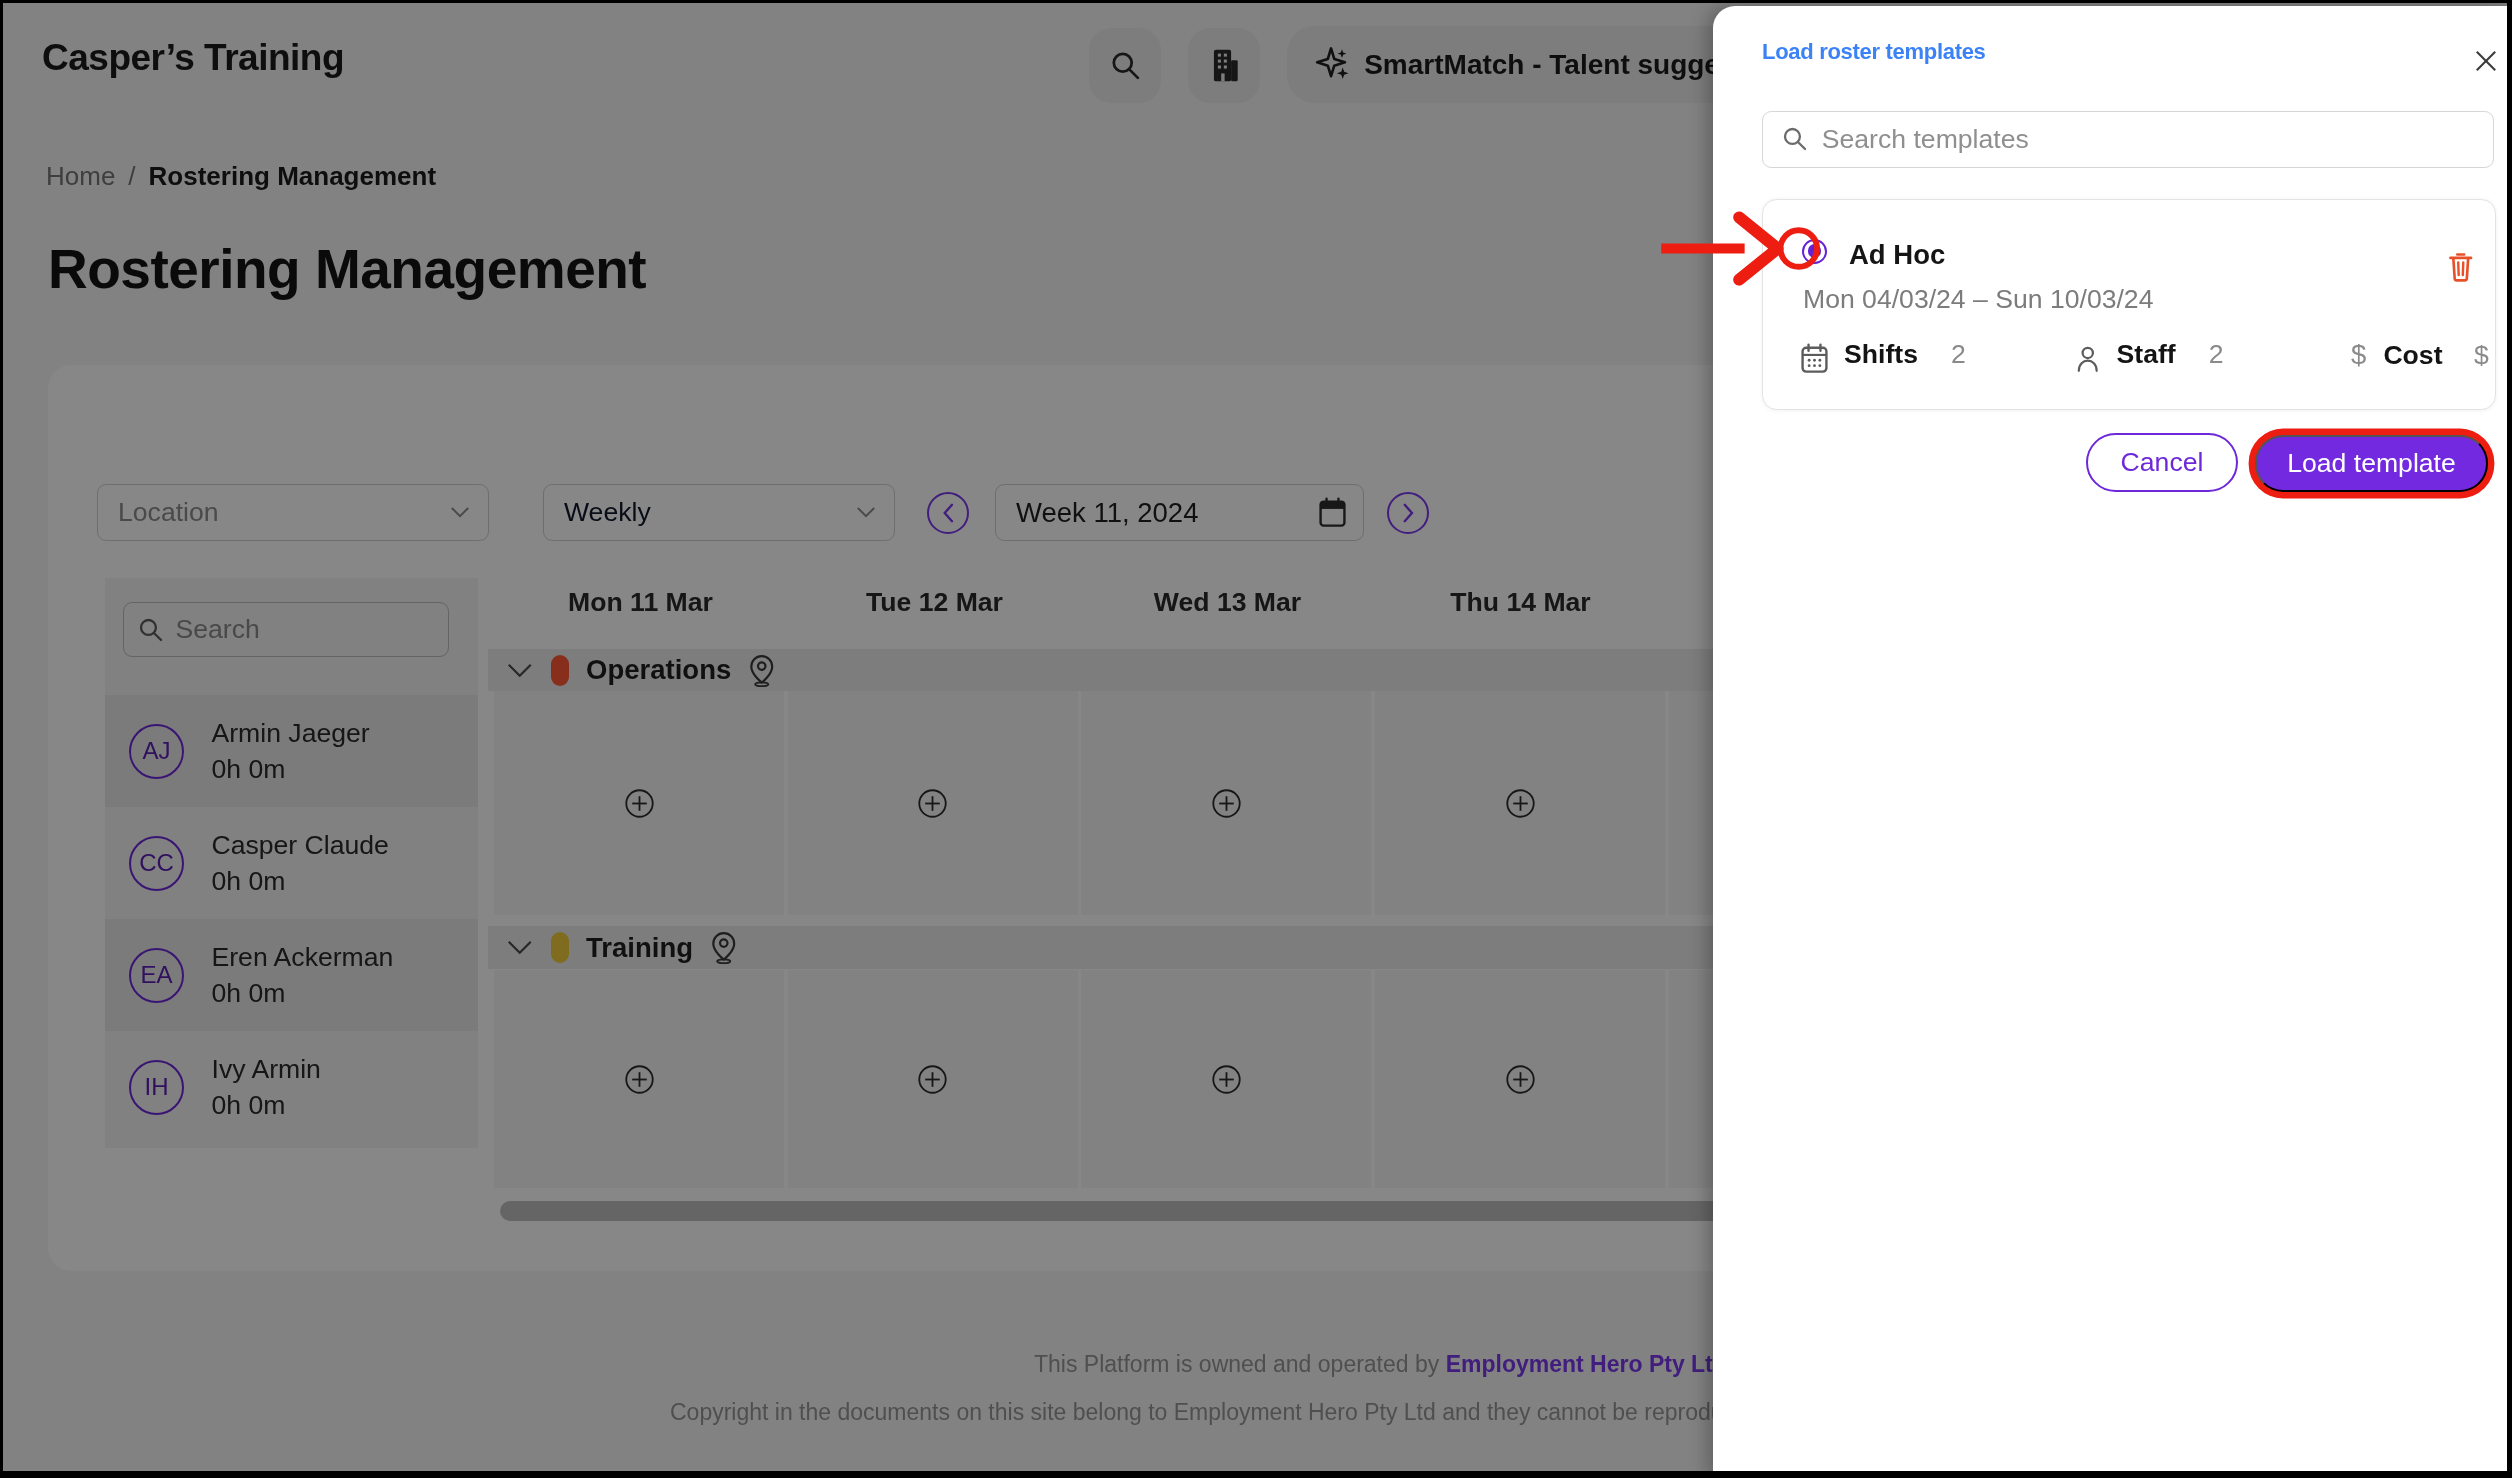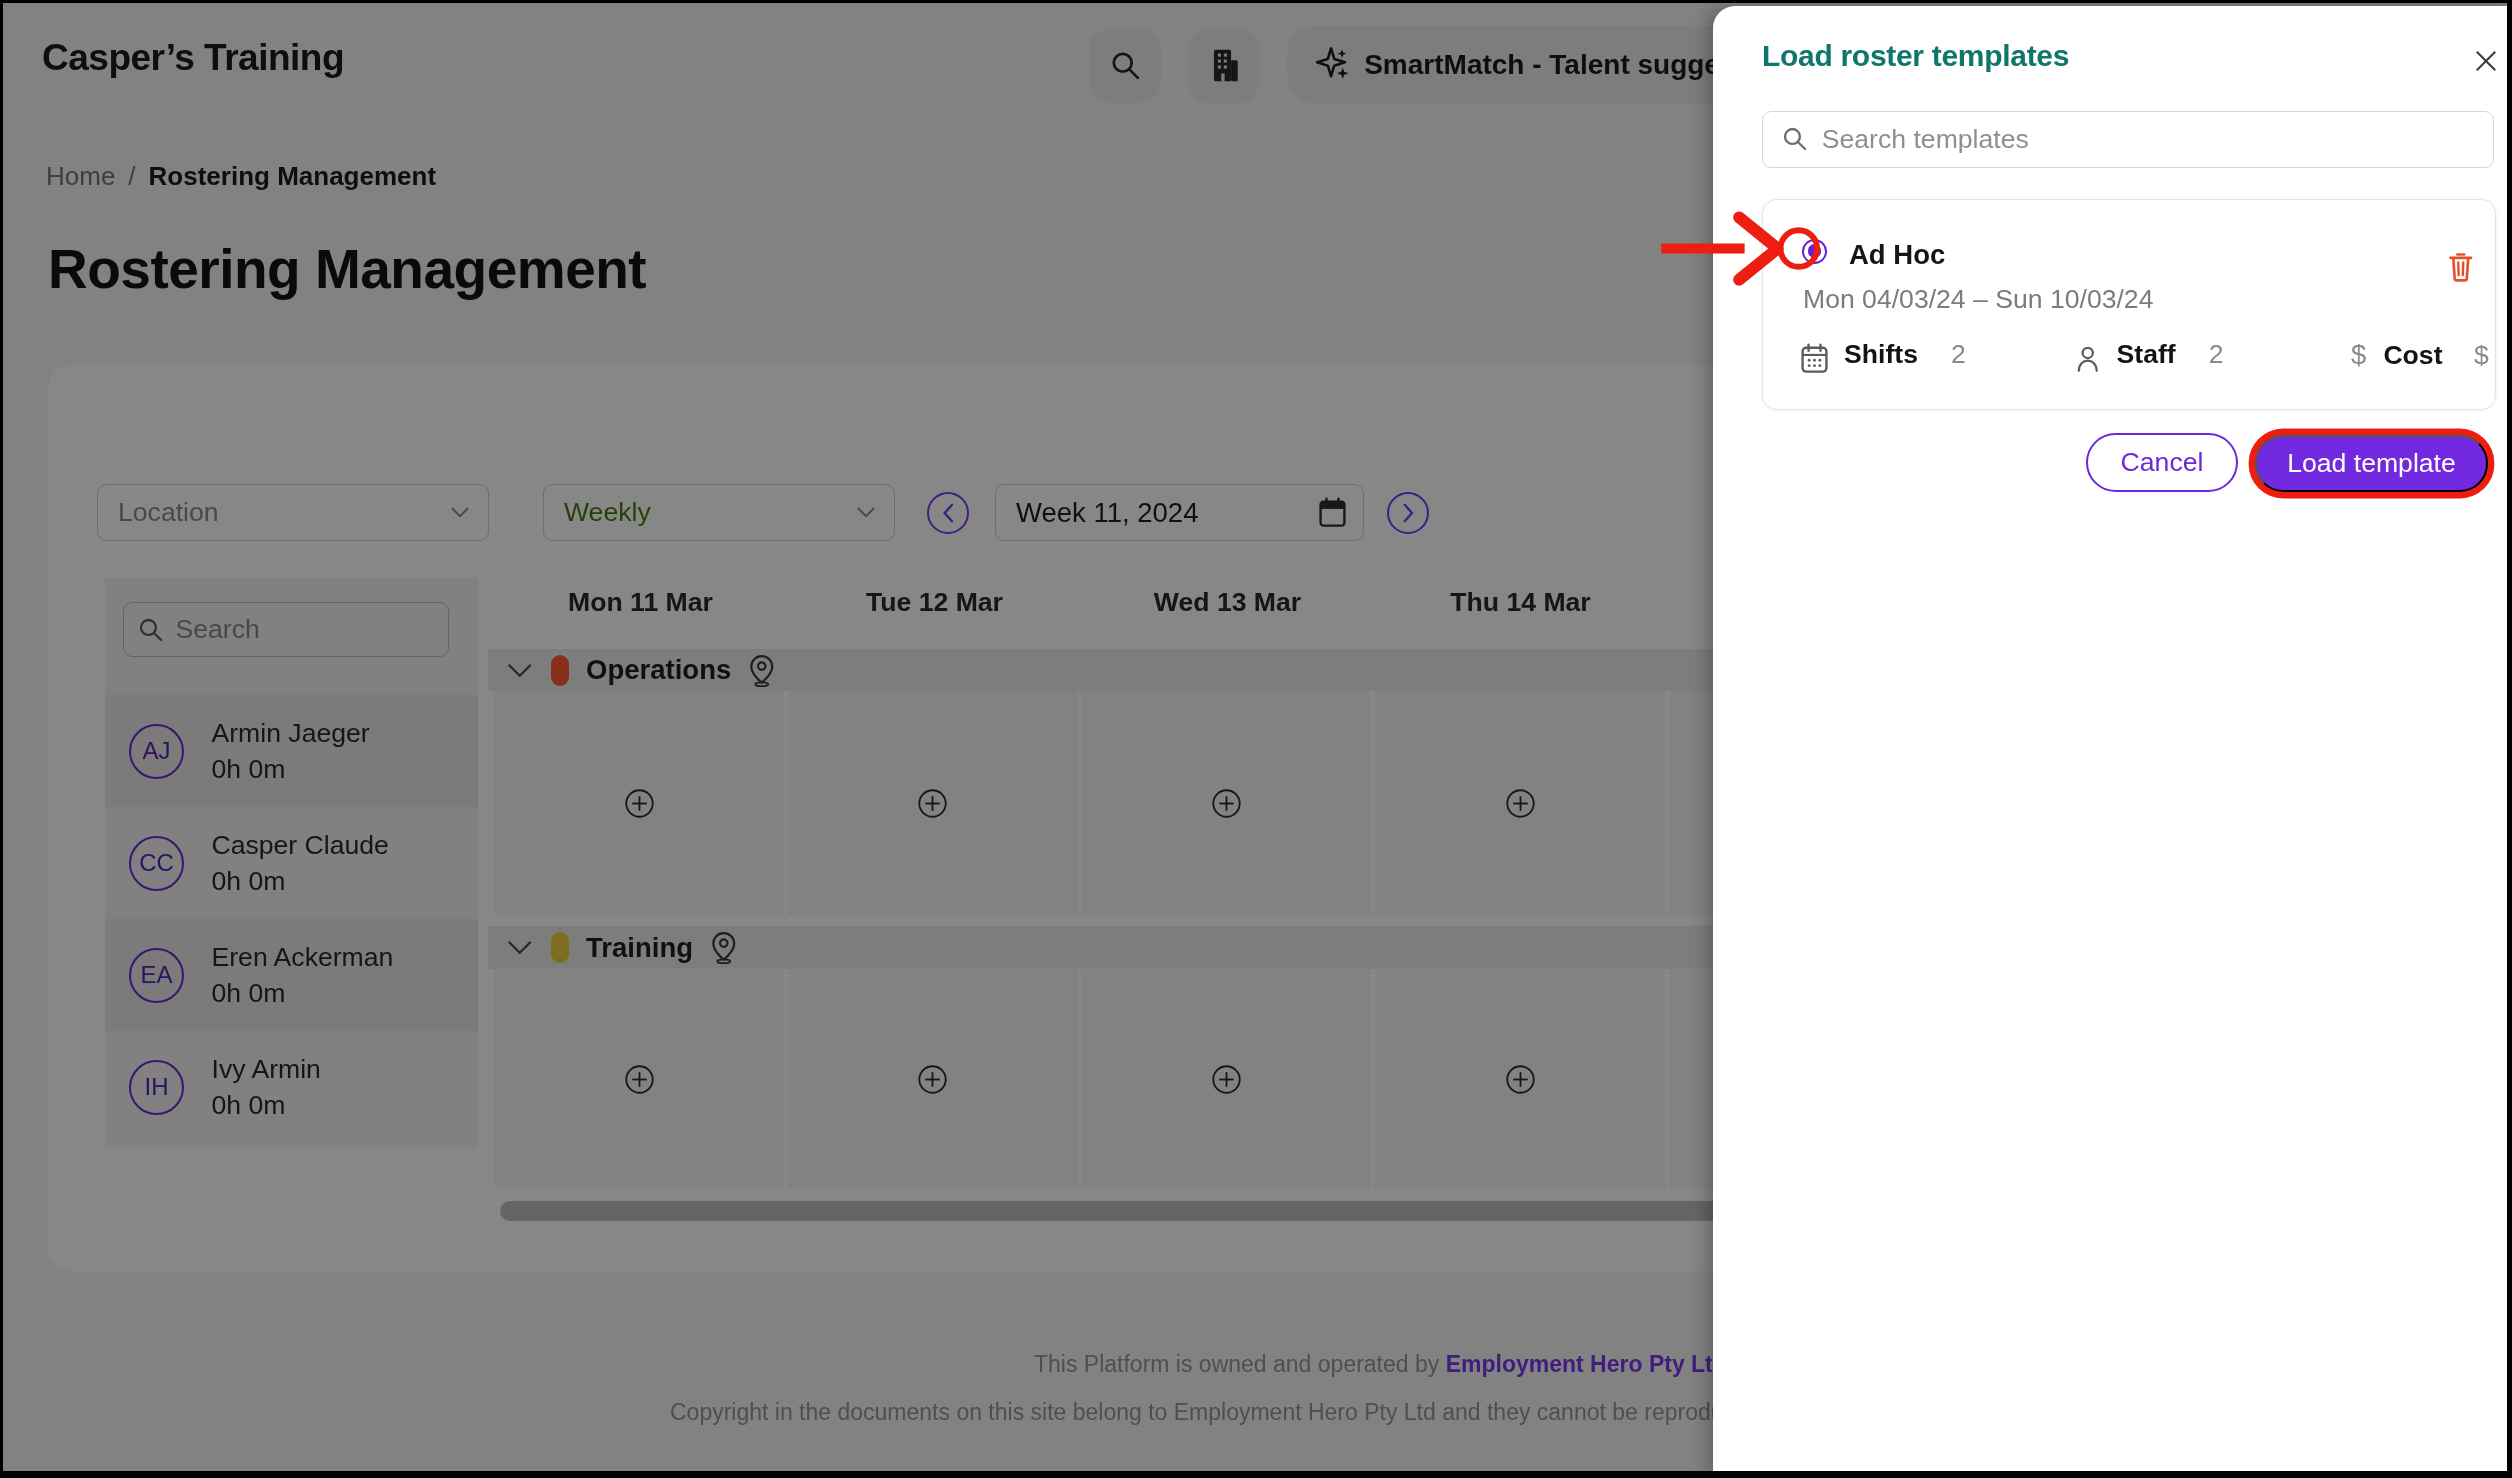--- a/index.html
+++ b/index.html
@@ -51,21 +51,21 @@
 
   
   .foot { font-size:23px; color:#969696; white-space:nowrap; }
   .foot a { color:#7c3aed; font-weight:700; text-decoration:none; }
 
   
   .dim { position:absolute; inset:0; background:rgba(0,0,0,0.47); z-index:40; }
 
   
   .drawer { position:absolute; left:1713px; top:5.5px; right:0; bottom:0; background:#ffffff; border-top-left-radius:22px; z-index:60; box-shadow:-5.5px 0 18.3px rgba(0,0,0,0.25); }
-  .d-title { left:42px; top:33px; font-size:30px; font-weight:800; color:#0f766e; letter-spacing:-0.3px; }
+  .d-title { left:42px; top:33px; font-size:22px; font-weight:800; color:#3b82f6; letter-spacing:-0.3px; }
   .d-close { left:750px; top:40px; width:31px; height:31px; display:flex; align-items:center; justify-content:center; }
   .d-search { left:42px; top:105px; width:732px; height:57px; border:1.8px solid #d6d6d6; border-radius:9.2px; display:flex; align-items:center; padding:0 18.3px; gap:13px; background:#fff; }
   .d-search input { border:none; outline:none; font-size:26.6px; color:#444; width:587px; background:transparent; font-family:"Liberation Sans",sans-serif; }
   .d-search input::placeholder { color:#8f8f8f; }
 
   .tcard { left:42px; top:193px; width:734px; height:211px; border:1.8px solid #e3e3e3; border-radius:14.7px; background:#fff; box-shadow:0 0.9px 4.6px rgba(0,0,0,0.05); }
   .radio { left:32px; top:39px; width:25px; height:25px; border-radius:50%; border:2.8px solid #6322d6; display:flex; align-items:center; justify-content:center; background:#fff; }
   .radio .dot { width:13.8px; height:13.8px; border-radius:50%; background:#6322d6; }
   .t-name { left:79px; top:39px; font-size:27.5px; font-weight:800; color:#151515; }
   .t-dates { left:33px; top:84px; font-size:26.6px; color:#7c7c7c; }
@@ -124,21 +124,21 @@
   <div class="abs h1">Rostering Management</div>
 
   <div class="abs card">
 
     <div class="abs sel" style="left:42px;width:392px;color:#8c8c8c">
       <span>Location</span>
       <svg class="chev" width="20" height="13" viewBox="0 0 22 14">
           <polyline points="2,2 11,11 20,2" fill="none" stroke="#8c8c8c" stroke-width="2.2"></polyline>
         </svg>
     </div>
-    <div class="abs sel" style="left:488px;width:352px;color:#4d7c0f">
+    <div class="abs sel" style="left:488px;width:352px;color:#0f172a">
       <span>Weekly</span>
       <svg class="chev" width="20" height="13" viewBox="0 0 22 14">
           <polyline points="2,2 11,11 20,2" fill="none" stroke="#8c8c8c" stroke-width="2.2"></polyline>
         </svg>
     </div>
     <div class="abs circ-btn" style="left:872px">
       <svg width="14.7" height="20" viewBox="0 0 16 22">
           <polyline points="12,2 4,11 12,20" fill="none" stroke="#7c3aed" stroke-width="2.6" stroke-linecap="round"></polyline>
         </svg>
     </div>

